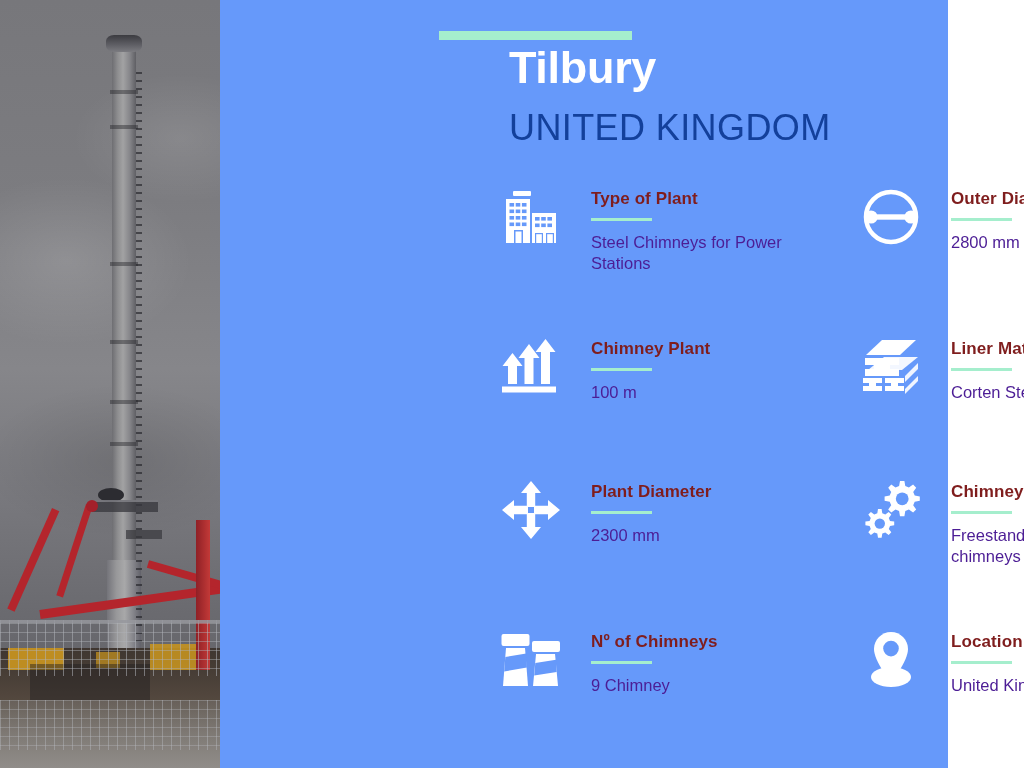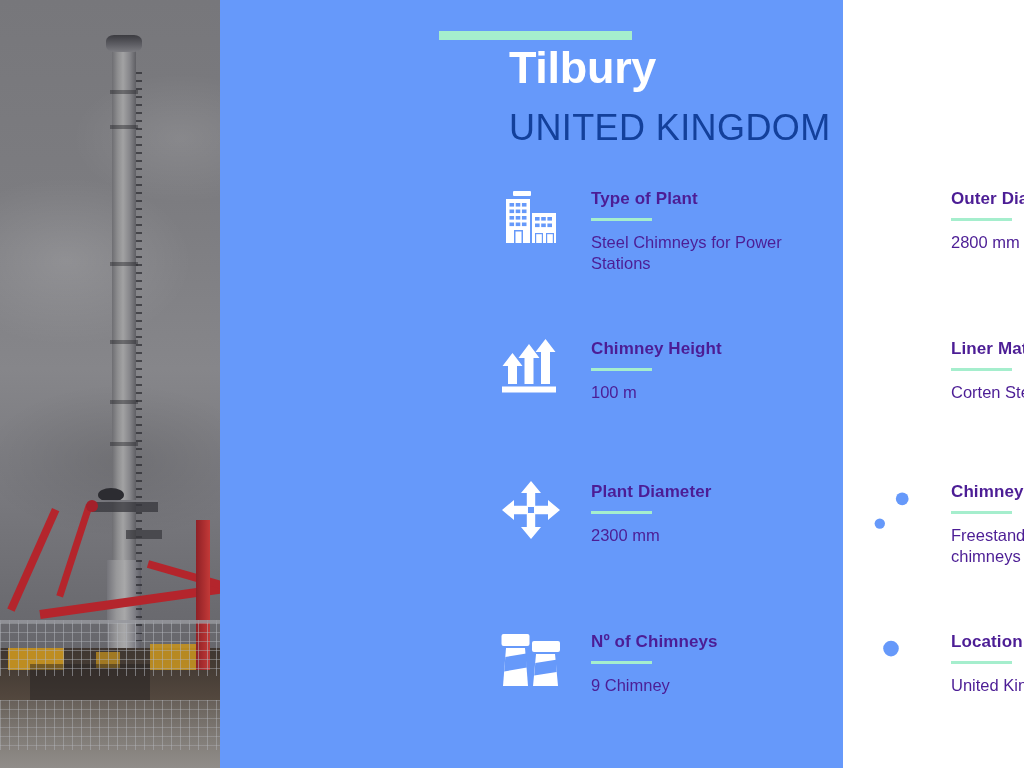--- a/index.html
+++ b/index.html
@@ -5,21 +5,21 @@
   * { margin:0; padding:0; box-sizing:border-box; }
 
   html, body {
     width:1024px; height:768px;
     overflow:hidden;
     font-family:"Liberation Sans", sans-serif;
   }
 
   .slide {
     position:relative;
-    width:843px; height:768px;
+    width:948px; height:768px;
     display:flex;
     background:#6699fa;
   }
 
   
   .photo {
     position:relative;
     width:220px; height:768px;
     flex:0 0 220px;
     overflow:hidden;
@@ -168,21 +168,21 @@
     flex:0 0 72px;
     width:72px; height:66px;
     display:flex; align-items:center; justify-content:center;
     margin-top:2px;
   }
   .item .ico svg { display:block; }
   .txt { padding-left:24px; padding-top:8px; }
   .lbl {
     font-size:17px;
     font-weight:bold;
-    color:#4c1d95;
+    color:#7f1d1d;
     letter-spacing:.1px;
     line-height:1.1;
     white-space:nowrap;
   }
   .uline {
     width:61px; height:3px;
     background:#a5eecd;
     margin:9px 0 11px 0;
   }
   .val {
@@ -303,21 +303,21 @@
           <svg width="62" height="62" viewBox="0 0 62 62">
             <g fill="#ffffff">
               <path d="M8 48 V30 H2.5 L12.5 17 L22.5 30 H17 V48 Z"></path>
               <path d="M24.5 48 V22 H18.5 L29 8 L39.5 22 H33.5 V48 Z"></path>
               <path d="M41 48 V16 H35.5 L45.5 3 L55.5 16 H50 V48 Z"></path>
               <rect x="2" y="50.5" width="54" height="6"></rect>
             </g>
           </svg>
         </div>
         <div class="txt">
-          <div class="lbl">Chimney Height</div>
+          <div class="lbl">Chimney Plant</div>
           <div class="uline"></div>
           <div class="val">100 m</div>
         </div>
       </div>
 
       <div class="item col-right">
         <div class="ico">
           <svg width="62" height="62" viewBox="0 0 62 62">
             <g fill="#ffffff">
               <path d="M22 4 L56 4 L40 19 L6 19 Z"></path>

